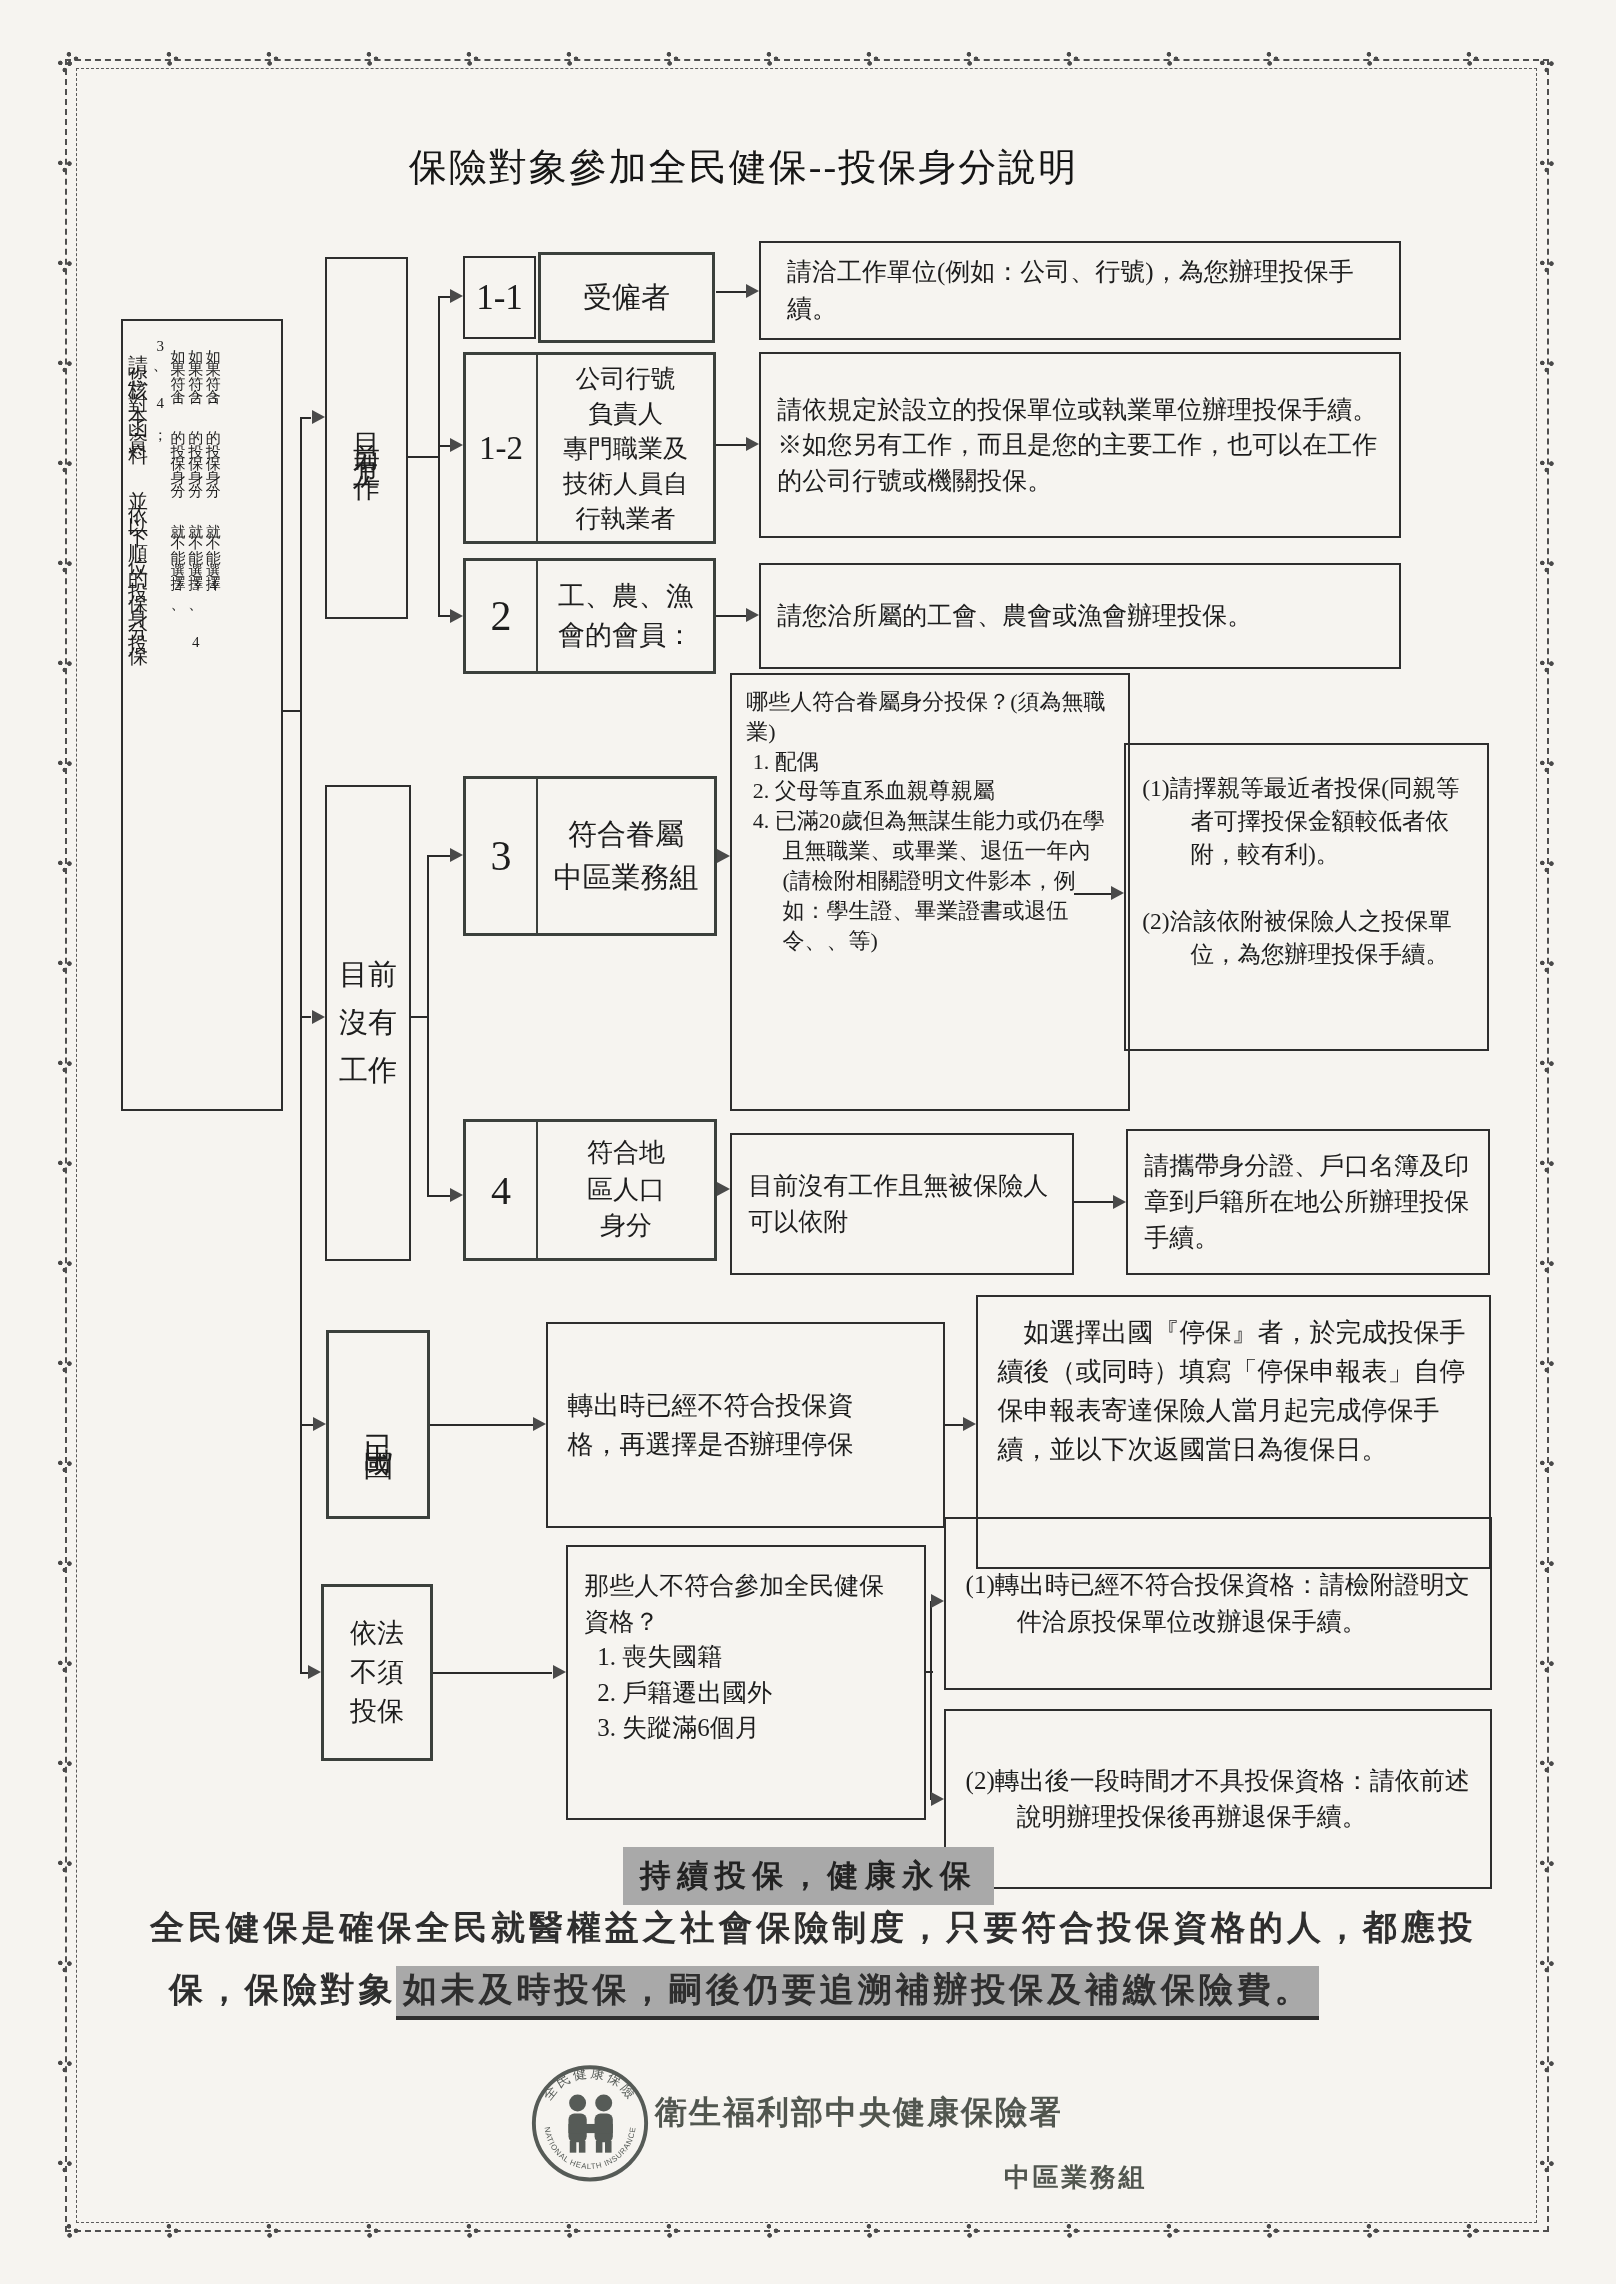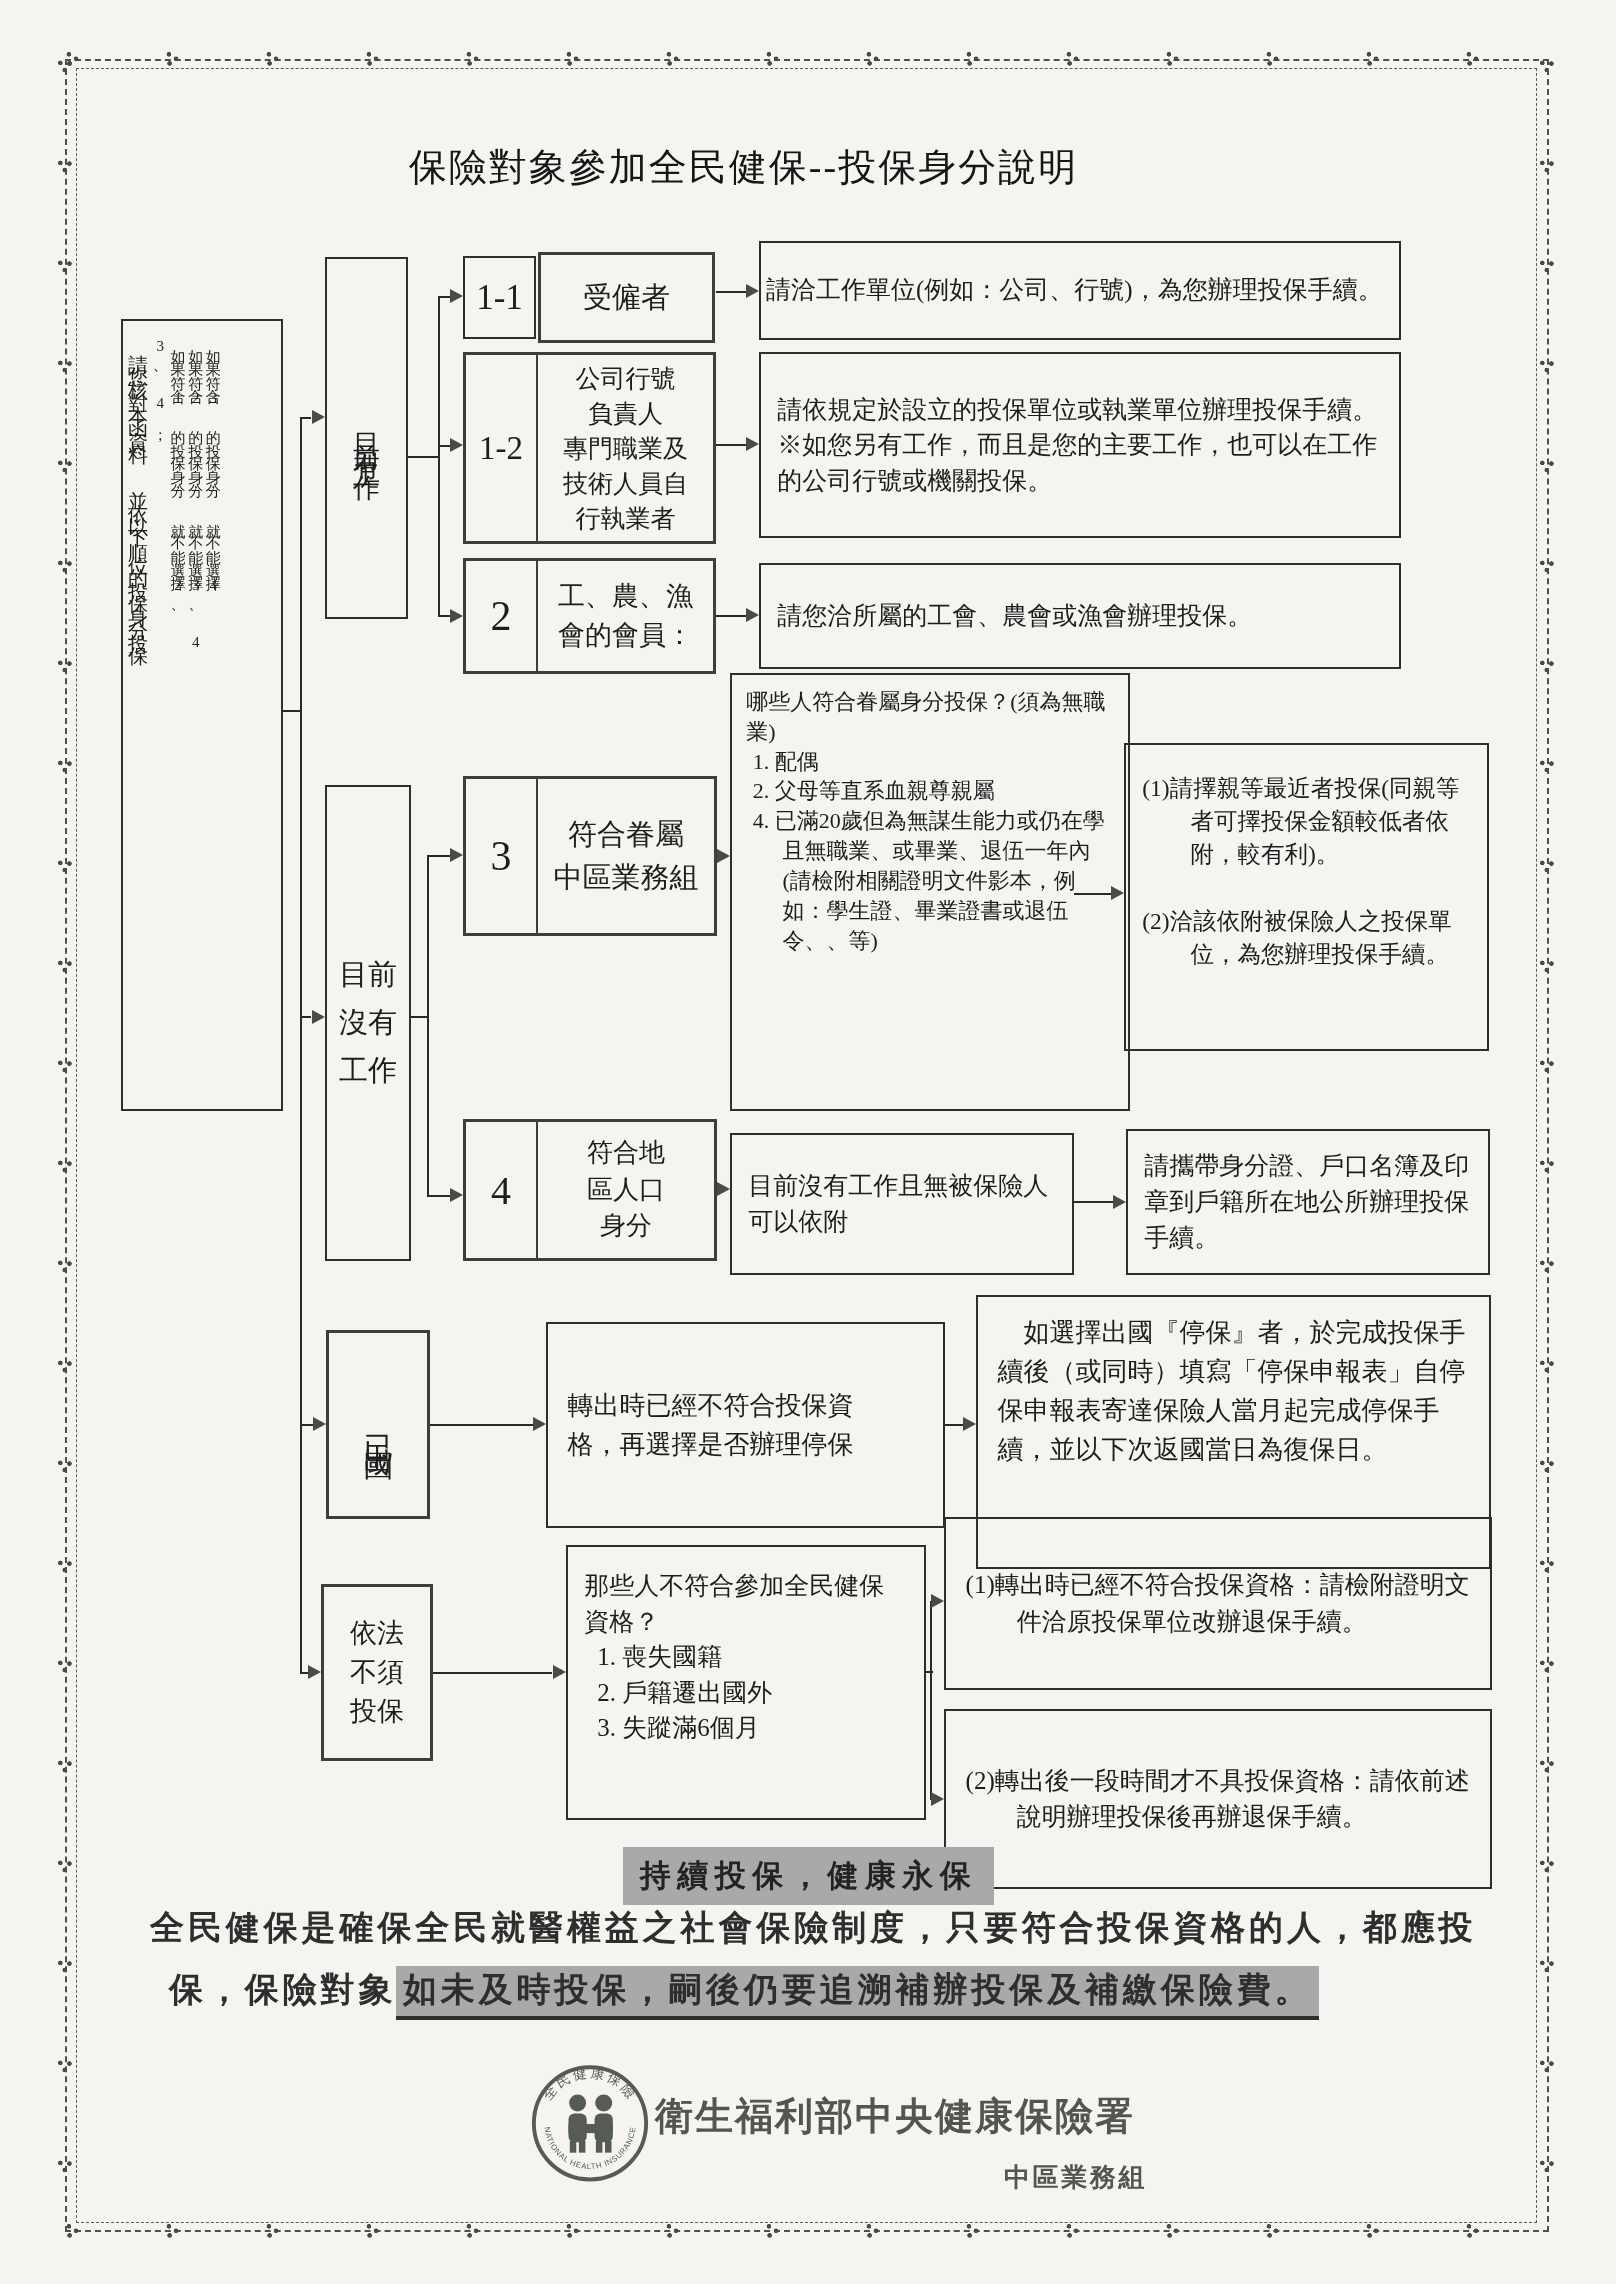--- a/index.html
+++ b/index.html
@@ -31,21 +31,21 @@
                      radial-gradient(circle 2.6px at 11px 7.8px,#4a4a4a 2px,transparent 2.6px),
                      radial-gradient(circle 2.6px at 4.6px 12.4px,#4a4a4a 2px,transparent 2.6px);}
   .deco-v{position:absolute;top:59px;bottom:52px;width:17px;background-repeat:repeat-y;background-size:17px 100px;
     background-image:radial-gradient(circle 2.6px at 3.3px 3.9px,#4a4a4a 2px,transparent 2.6px),
                      radial-gradient(circle 2.6px at 7.8px 11px,#4a4a4a 2px,transparent 2.6px),
                      radial-gradient(circle 2.6px at 12.4px 4.6px,#4a4a4a 2px,transparent 2.6px);}
   .slogan-wrap{position:absolute;left:0;right:0;top:1847px;text-align:center;}
   .slogan{display:inline-block;background:#a9a9a9;color:#232323;font-weight:700;font-size:31px;letter-spacing:6.5px;padding:7.8px 17px;}
   .bodyline{position:absolute;font-size:34px;font-weight:700;letter-spacing:3.9px;color:#2e2e2e;margin:0;}
   .hl2{background:#a9a9a9;padding:5.2px 6.5px 7.8px 6.5px;border-bottom:4.6px solid #2f2f2f;}
-  .org{position:absolute;left:655px;top:2091px;font-family:"Liberation Sans","DejaVu Sans",sans-serif;font-size:38px;font-weight:700;letter-spacing:2px;color:#51564f;margin:0;}
+  .org{position:absolute;left:655px;top:2091px;font-family:"Liberation Sans","DejaVu Sans",sans-serif;font-size:32px;font-weight:700;letter-spacing:2px;color:#51564f;margin:0;}
   .unit{position:absolute;left:1004px;top:2160px;font-family:"Liberation Sans","DejaVu Sans",sans-serif;font-size:26px;font-weight:700;letter-spacing:2.6px;color:#51564f;margin:0;}
 </style>
 </head>
 <body>
 
 <div class="border-outer"></div>
 <div class="border-inner"></div>
 <div class="deco-h" style="top:51px;"></div>
 <div class="deco-h" style="bottom:44px;"></div>
 <div class="deco-v" style="left:57px;"></div>
@@ -88,21 +88,21 @@
 
 <div class="box flexc" style="left:463px;top:256px;width:73px;height:83px;font-size:35px;">
   <span>1-1</span>
 </div>
 <div class="box thick flexc" style="left:538px;top:252px;width:177px;height:91px;font-size:29px;">
   <span>受僱者</span>
 </div>
 <div class="hl" style="left:716px;top:291px;width:31px;"></div>
 <div class="arr" style="left:746px;top:284px;"></div>
 <div class="box flexl" style="left:759px;top:241px;width:642px;height:99px;">
-  <p class="p0" style="font-size:25px;line-height:1.45;padding:0 5px;">請洽工作單位(例如：公司、行號)，為您辦理投保手續。</p>
+  <p class="p0" style="font-size:25px;line-height:1.45;padding:0 26px;">請洽工作單位(例如：公司、行號)，為您辦理投保手續。</p>
 </div>
 
 <div class="box thick grp" style="left:463px;top:352px;width:253px;height:192px;">
   <div class="numcell" style="width:72px;font-size:33px;">
     <span>1-2</span>
   </div>
   <div class="labelcell" style="font-size:25px;line-height:1.4;">
     <span>公司行號</span>
     <span>負責人</span>
     <span>專門職業及</span>

